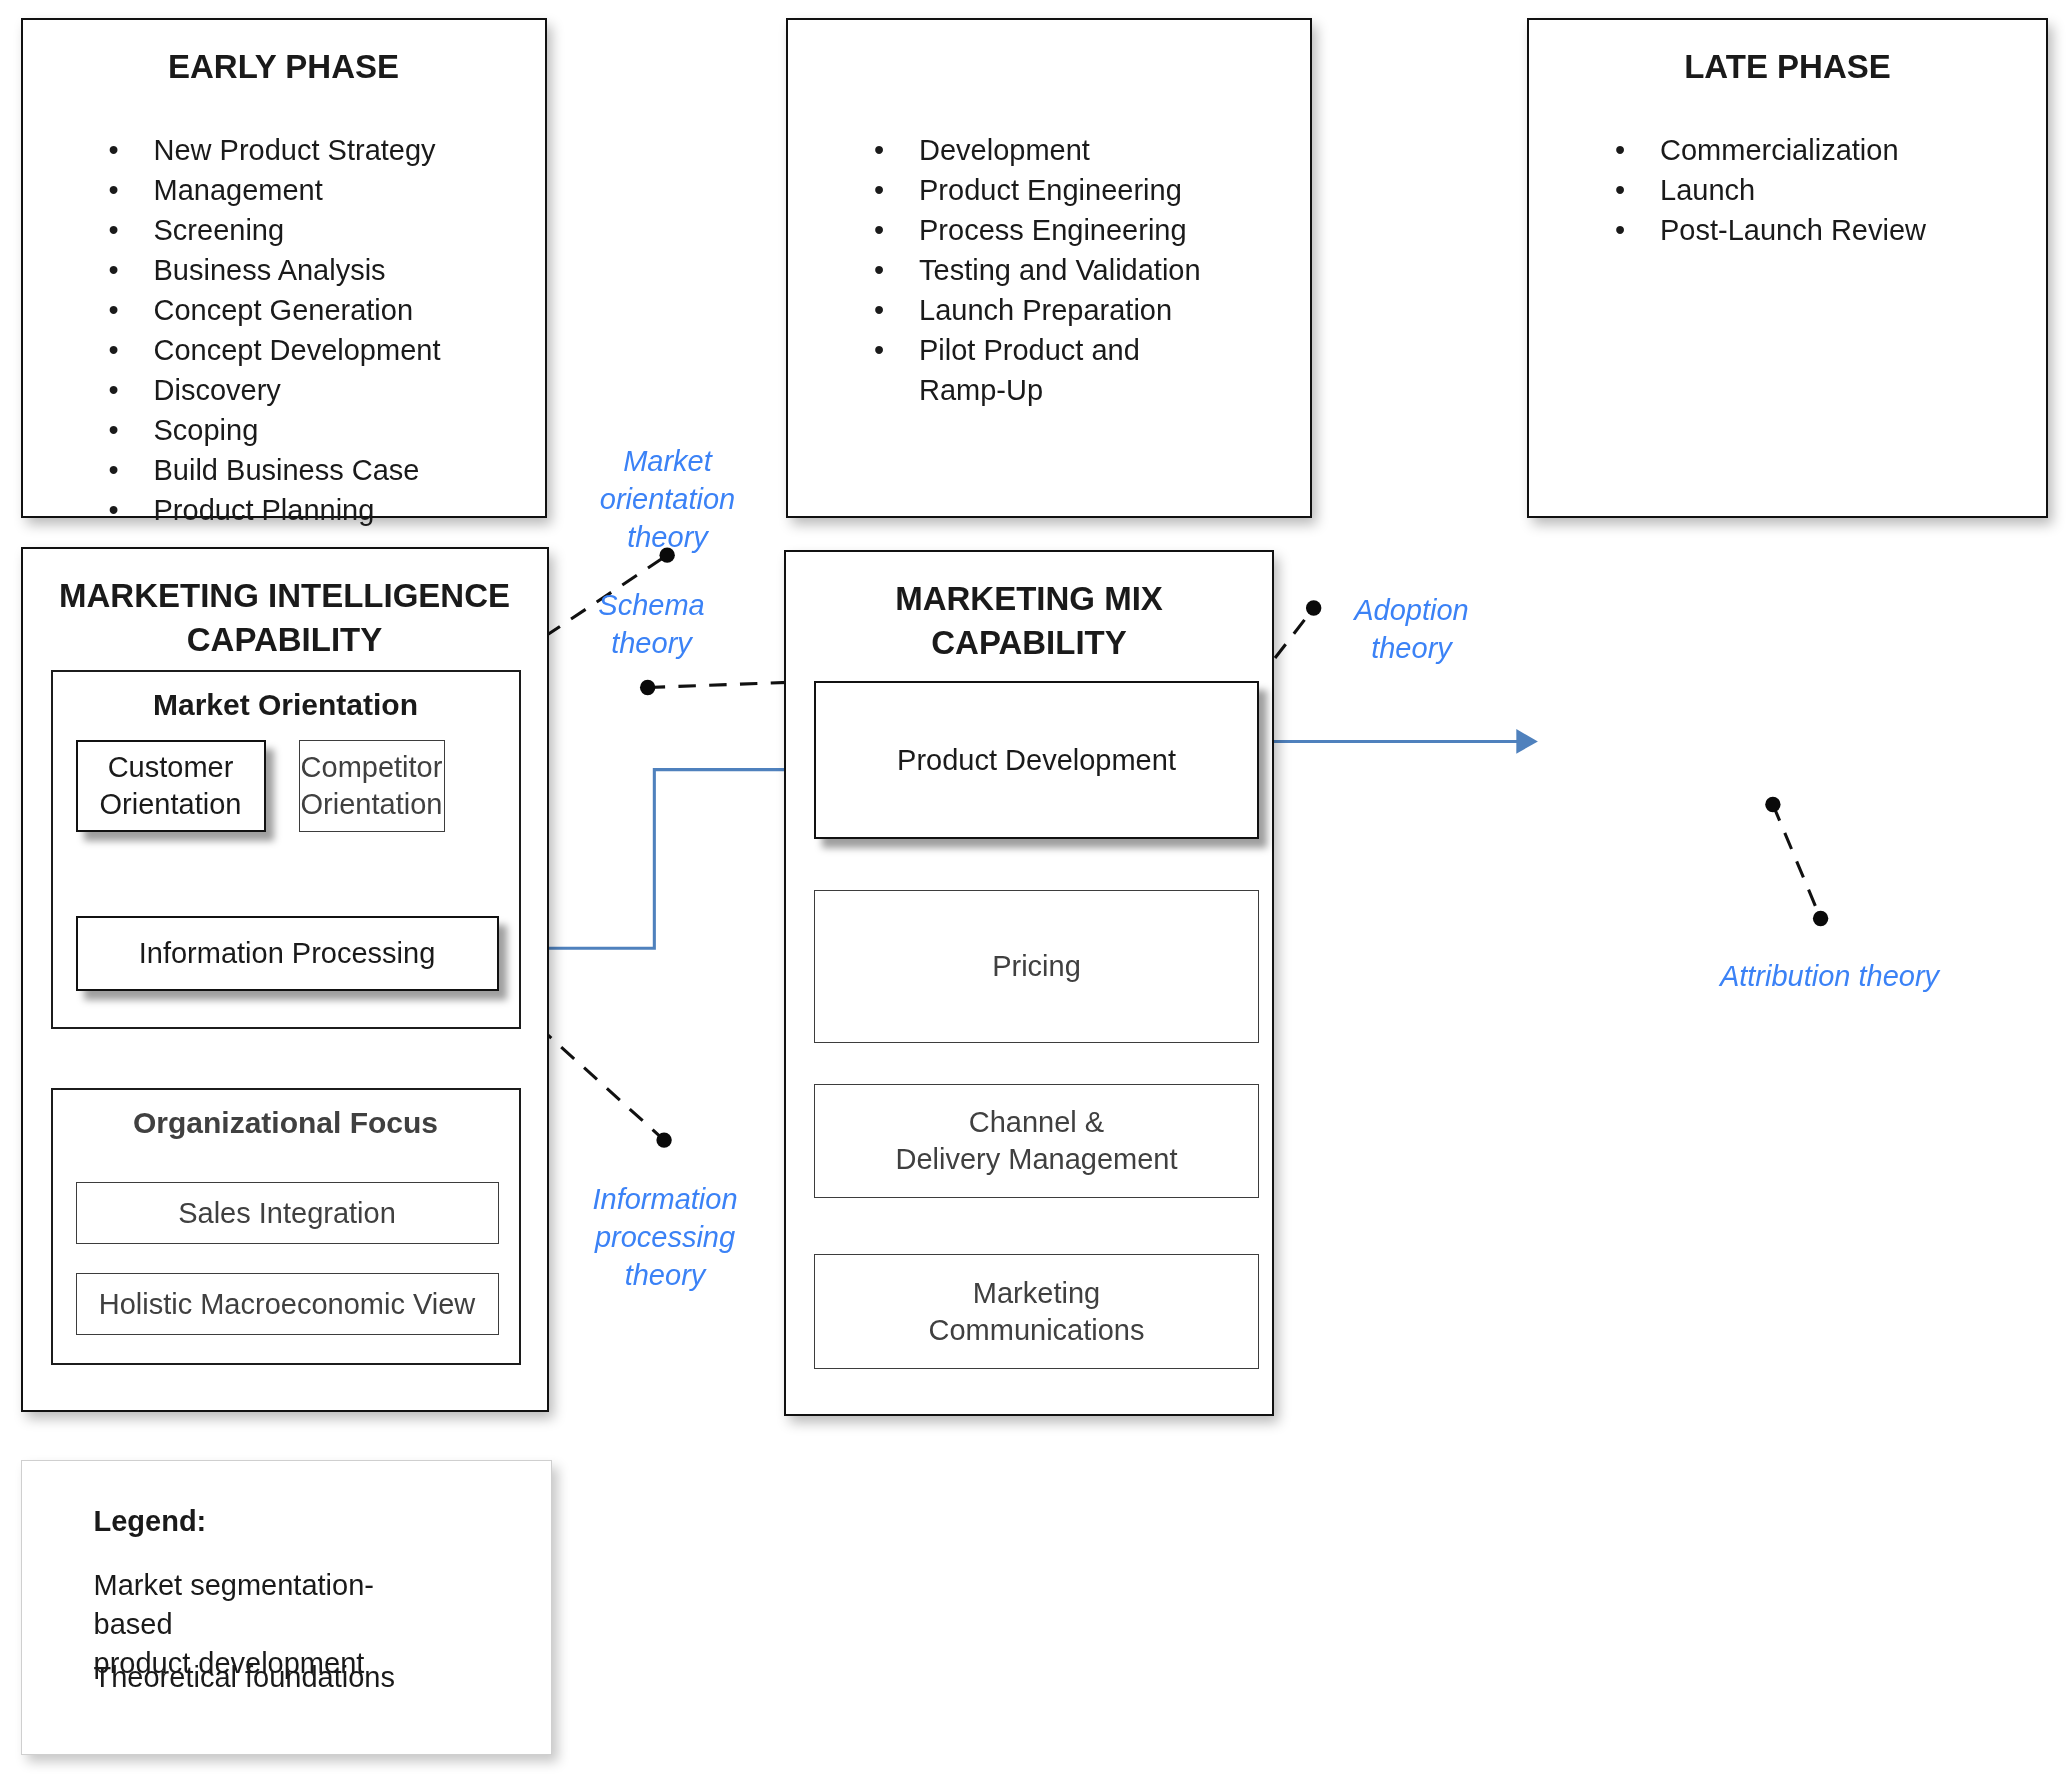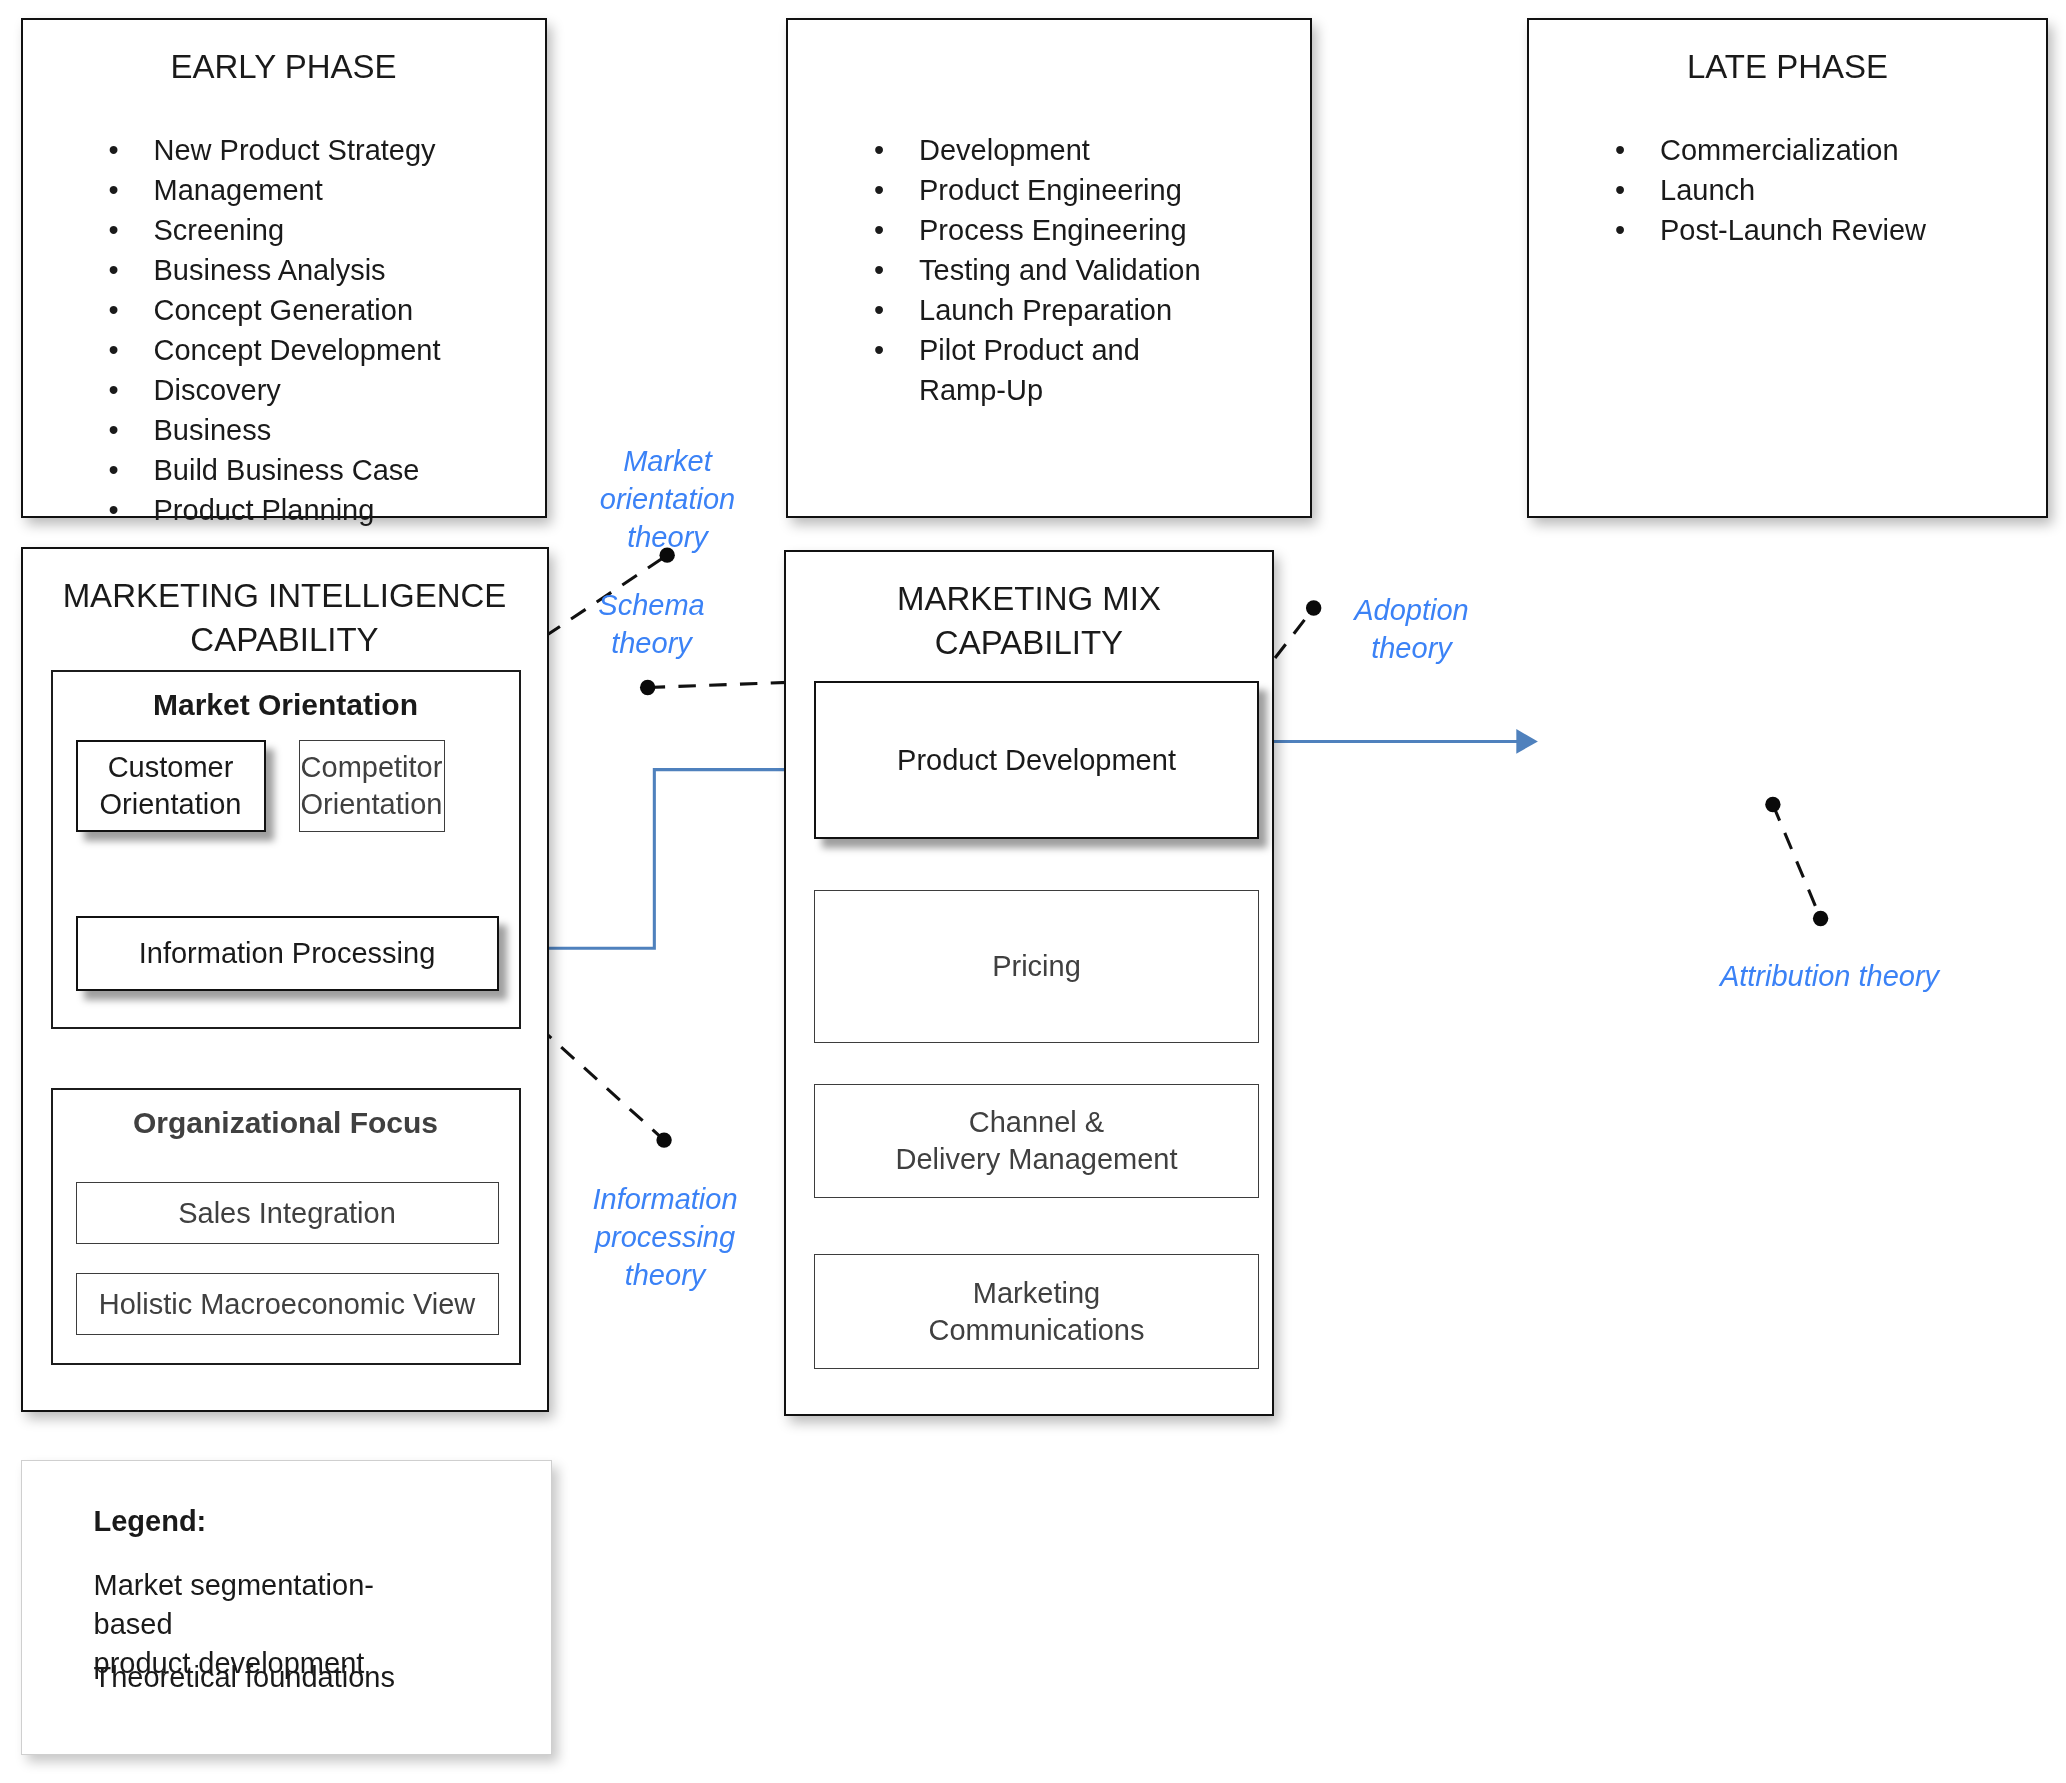--- a/index.html
+++ b/index.html
@@ -5,21 +5,21 @@
   html,body{margin:0;padding:0;background:#ffffff;width:2066px;height:1783px;
     font-family:"Liberation Sans",sans-serif;color:#1a1a1a;}
   .canvas{position:relative;width:2066px;height:1783px;overflow:hidden;background:#fff;}
   .overlay{position:absolute;left:0;top:0;width:2066px;height:1783px;pointer-events:none;}
   .box{position:absolute;background:#fff;box-sizing:border-box;}
   .outer{border:2.6px solid #111;box-shadow:5.1px 7.2px 12.3px rgba(0,0,0,.28);}
   .plain{border:2.1px solid #1c1c1c;}
   .heavy{border:2.6px solid #111;box-shadow:8.2px 9.2px 7.2px rgba(0,0,0,.38);}
   .thin-gray{border:1.5px solid #3d3d3d;}
   .legend-box{border:1px solid #cfcfcf;box-shadow:6.2px 7.2px 11.3px rgba(0,0,0,.22);}
-  .box-title{font-size:33px;font-weight:normal;text-align:center;white-space:pre-line;
+  .box-title{font-size:33px;font-weight:bold;text-align:center;white-space:pre-line;
     line-height:44px;margin-top:25px;}
   .sub-title{font-size:30px;font-weight:bold;text-align:center;margin-top:16.4px;}
   .center-label{position:absolute;left:0;top:0;right:0;bottom:0;display:flex;
     align-items:center;justify-content:center;text-align:center;font-size:29px;
     white-space:pre-line;line-height:37px;}
   .gray{color:#404040;}
   ul.bullets{position:absolute;left:82px;top:110px;right:23px;margin:0;padding:0;list-style:none;}
   ul.bullets li{position:relative;padding-left:49px;font-size:29px;line-height:40px;
     max-width:313px;}
   ul.bullets li::before{content:"\2022";position:absolute;left:4.1px;top:0;}
@@ -92,21 +92,21 @@
   <div class="box outer" style="left:20.5px;top:18px;width:526px;height:500px;">
     <div class="box-title">EARLY PHASE</div>
     <ul class="bullets">
         <li>New Product Strategy</li>
         <li>Management</li>
         <li>Screening</li>
         <li>Business Analysis</li>
         <li>Concept Generation</li>
         <li>Concept Development</li>
         <li>Discovery</li>
-        <li>Business</li>
+        <li>Scoping</li>
         <li>Build Business Case</li>
         <li>Product Planning</li>
       </ul>
   </div>
 
   <div class="box outer" style="left:786px;top:18px;width:526px;height:500px;">
     <ul class="bullets">
         <li>Development</li>
         <li>Product Engineering</li>
         <li>Process Engineering</li>

